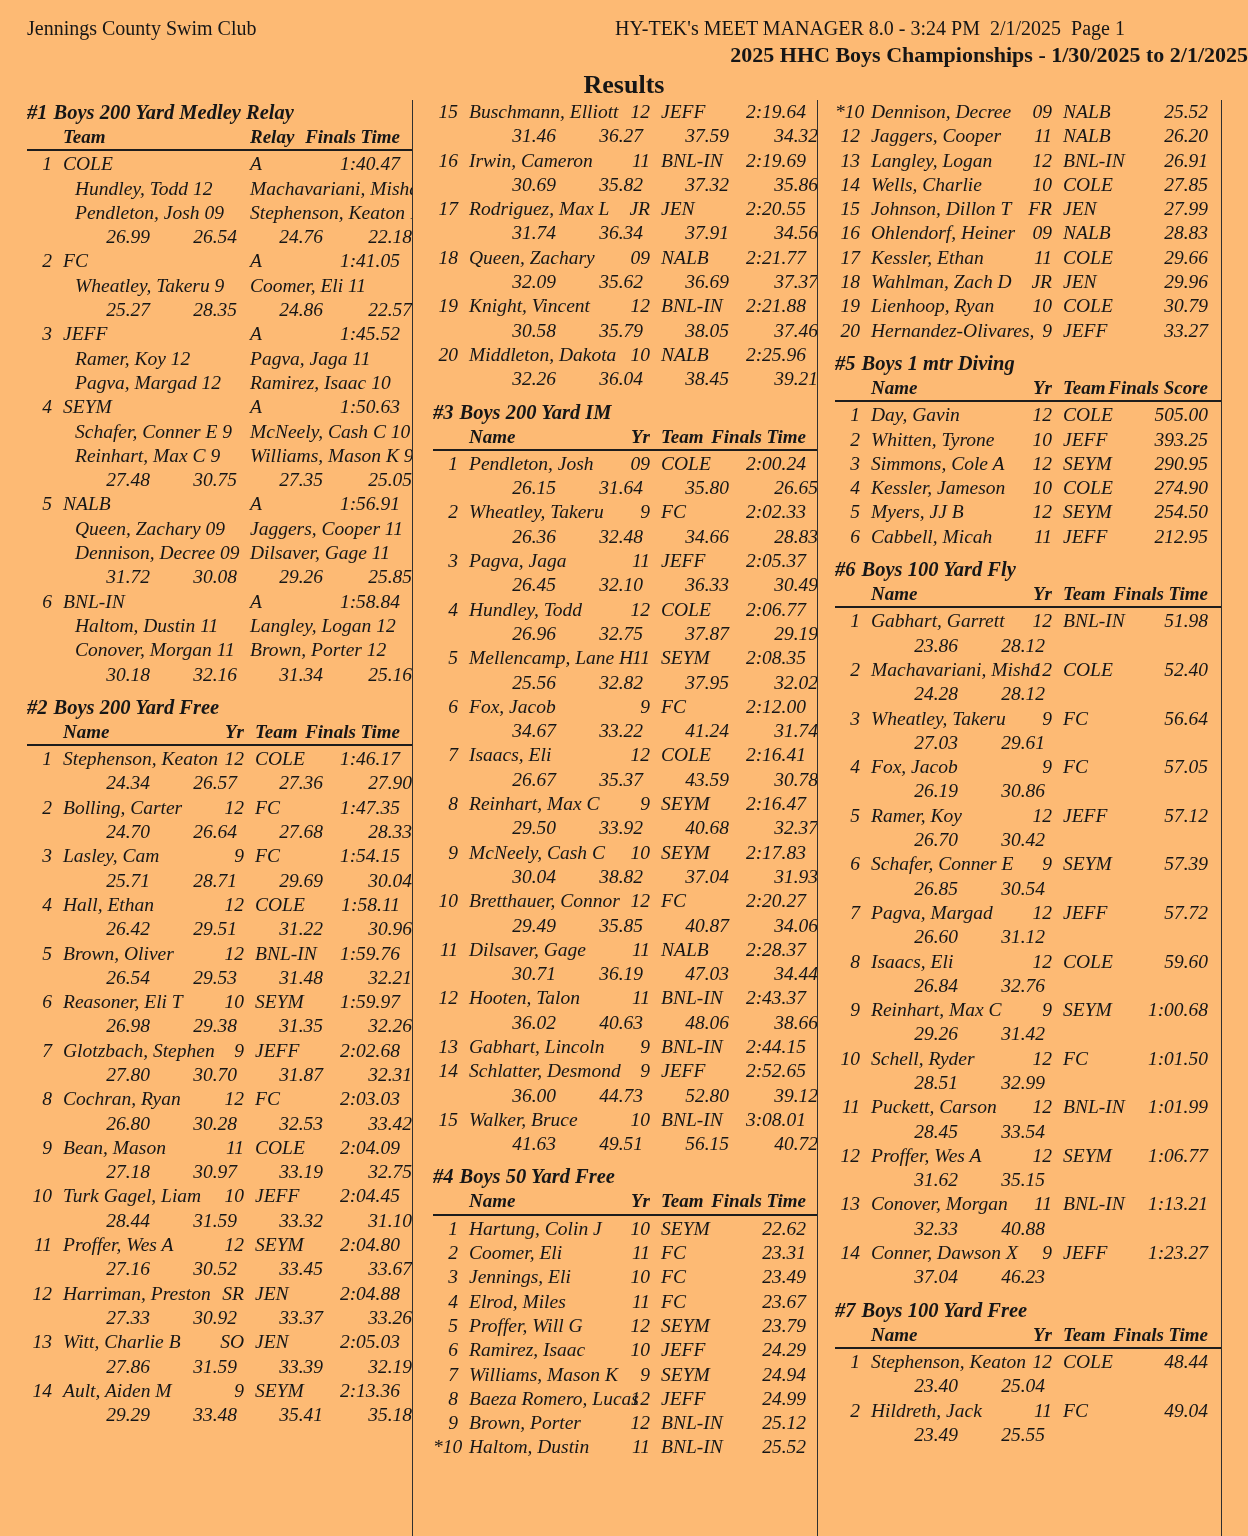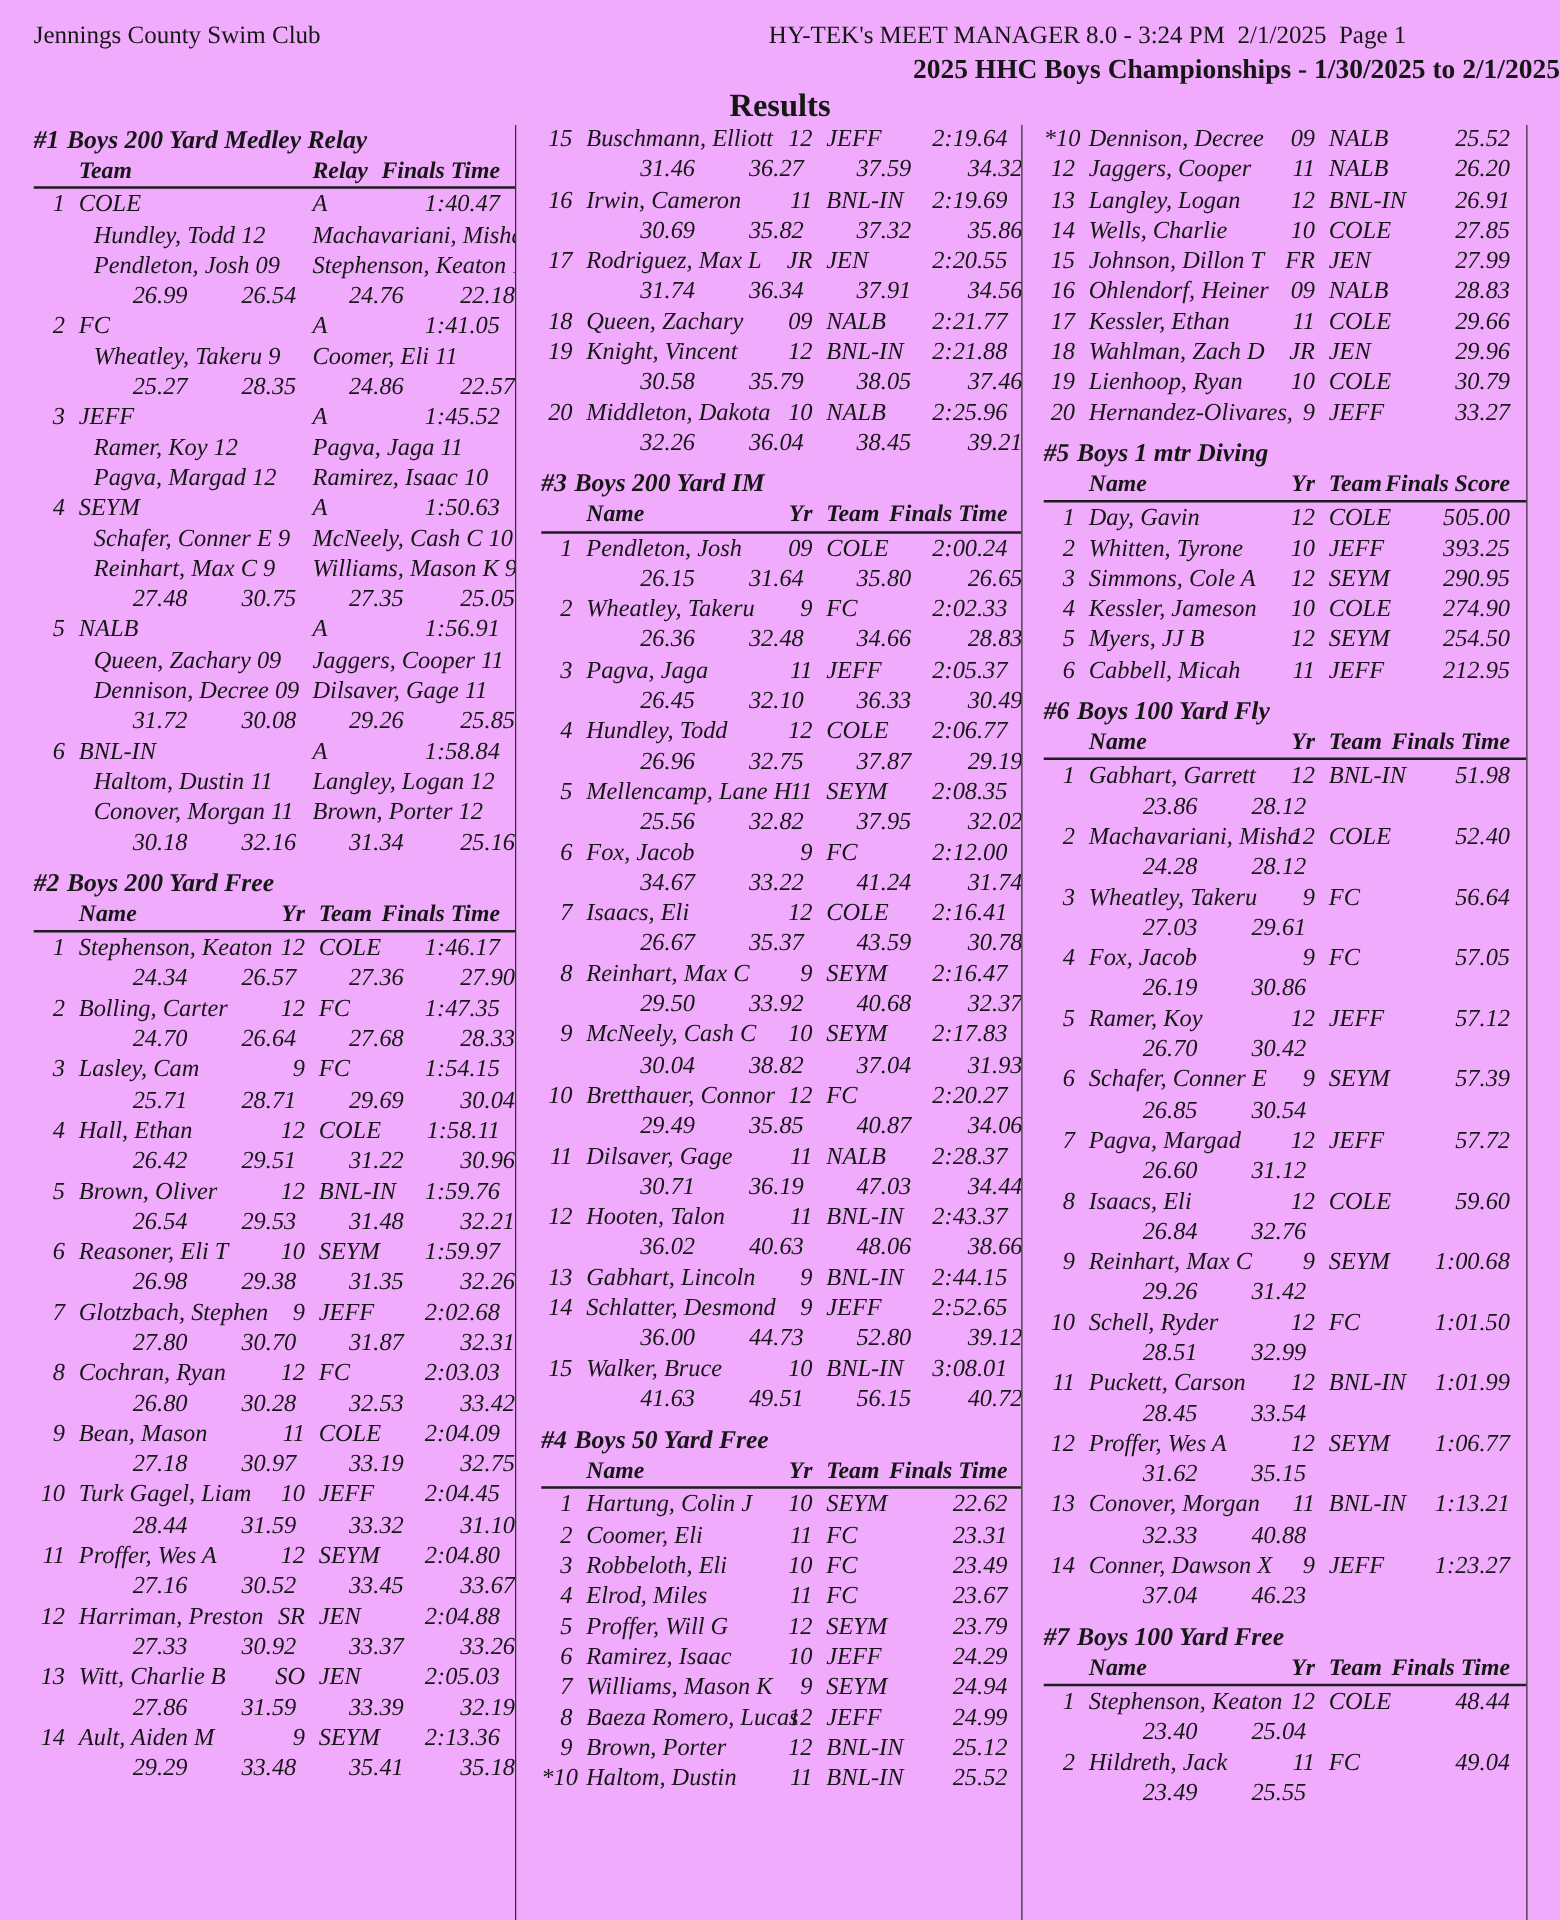--- a/index.html
+++ b/index.html
@@ -1,20 +1,20 @@
 <!DOCTYPE html>
 <html><head>
 <meta charset="utf-8">
 <style>
   html,body{margin:0;padding:0;}
   body{
     width:1248px;height:1536px;background:#ffffff;color:#161616;
     font-family:"Liberation Serif","DejaVu Serif",serif;overflow:hidden;
   }
-  .page{width:1248px;height:1536px;position:relative;background:#f0abfc;}
+  .page{width:1248px;height:1536px;position:relative;background:#fdba74;}
   .page-header{padding-top:15px;}
   .hdr-line{
     display:flex;justify-content:space-between;
     padding:0 123px 0 27px;font-size:20px;line-height:26px;white-space:pre;
   }
   .meet-title{text-align:right;font-weight:bold;font-size:22px;line-height:28px;}
   .results-title{text-align:center;font-weight:bold;font-size:26px;line-height:31px;}
   .columns{display:flex;align-items:stretch;height:1436px;font-style:italic;}
   .col{box-sizing:border-box;overflow:hidden;border-right:1px solid #303030;}
   .col-1{flex:0 0 413px;padding-left:27px;}
@@ -417,20 +417,26 @@
             <div class="c split">37.91</div>
             <div class="c split">34.56</div>
           </div>
           <div class="row ind-grid">
             <div class="c place">18</div>
             <div class="c name">Queen, Zachary</div>
             <div class="c yr">09</div>
             <div class="c team">NALB</div>
             <div class="c time">2:21.77</div>
           </div>
+          <div class="row splits-grid">
+            <div class="c split">32.09</div>
+            <div class="c split">35.62</div>
+            <div class="c split">36.69</div>
+            <div class="c split">37.37</div>
+          </div>
           <div class="row ind-grid">
             <div class="c place">19</div>
             <div class="c name">Knight, Vincent</div>
             <div class="c yr">12</div>
             <div class="c team">BNL-IN</div>
             <div class="c time">2:21.88</div>
           </div>
           <div class="row splits-grid">
             <div class="c split">30.58</div>
             <div class="c split">35.79</div>
@@ -668,21 +674,21 @@
           </div>
           <div class="row ind-grid">
             <div class="c place">2</div>
             <div class="c name">Coomer, Eli</div>
             <div class="c yr">11</div>
             <div class="c team">FC</div>
             <div class="c time">23.31</div>
           </div>
           <div class="row ind-grid">
             <div class="c place">3</div>
-            <div class="c name">Robbeloth, Eli</div>
+            <div class="c name">Jennings, Eli</div>
             <div class="c yr">10</div>
             <div class="c team">FC</div>
             <div class="c time">23.49</div>
           </div>
           <div class="row ind-grid">
             <div class="c place">4</div>
             <div class="c name">Elrod, Miles</div>
             <div class="c yr">11</div>
             <div class="c team">FC</div>
             <div class="c time">23.67</div>

